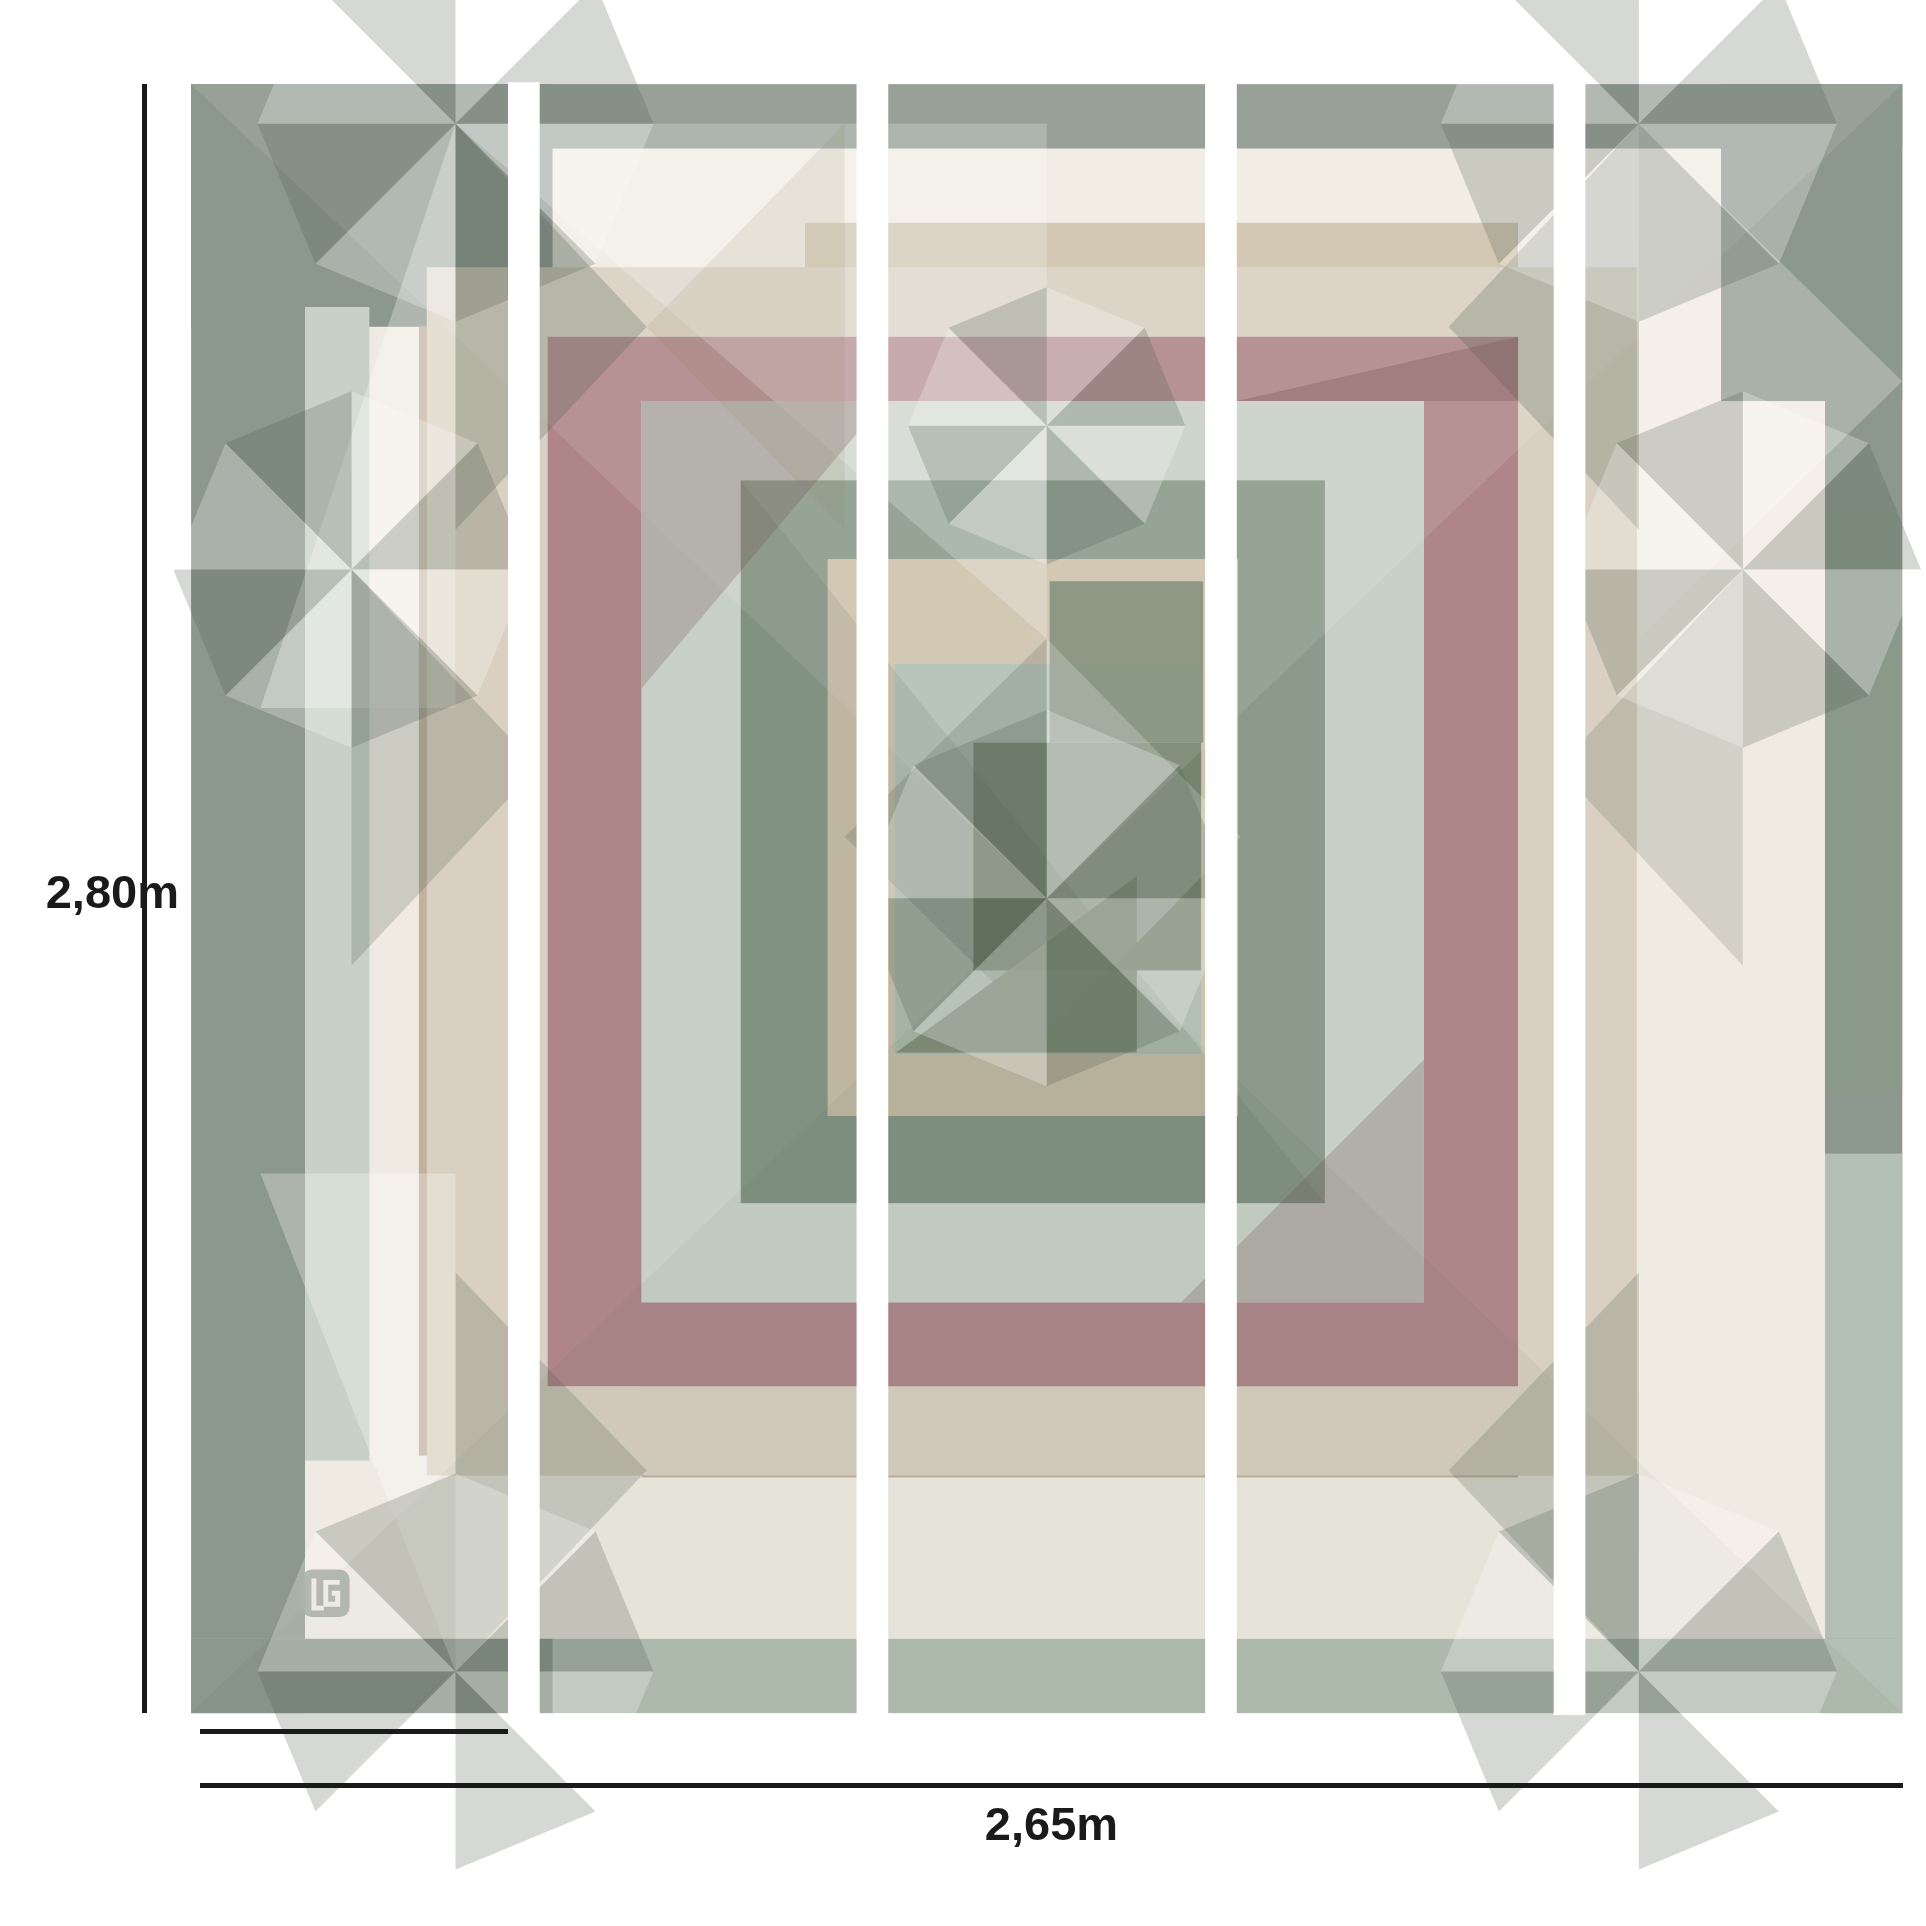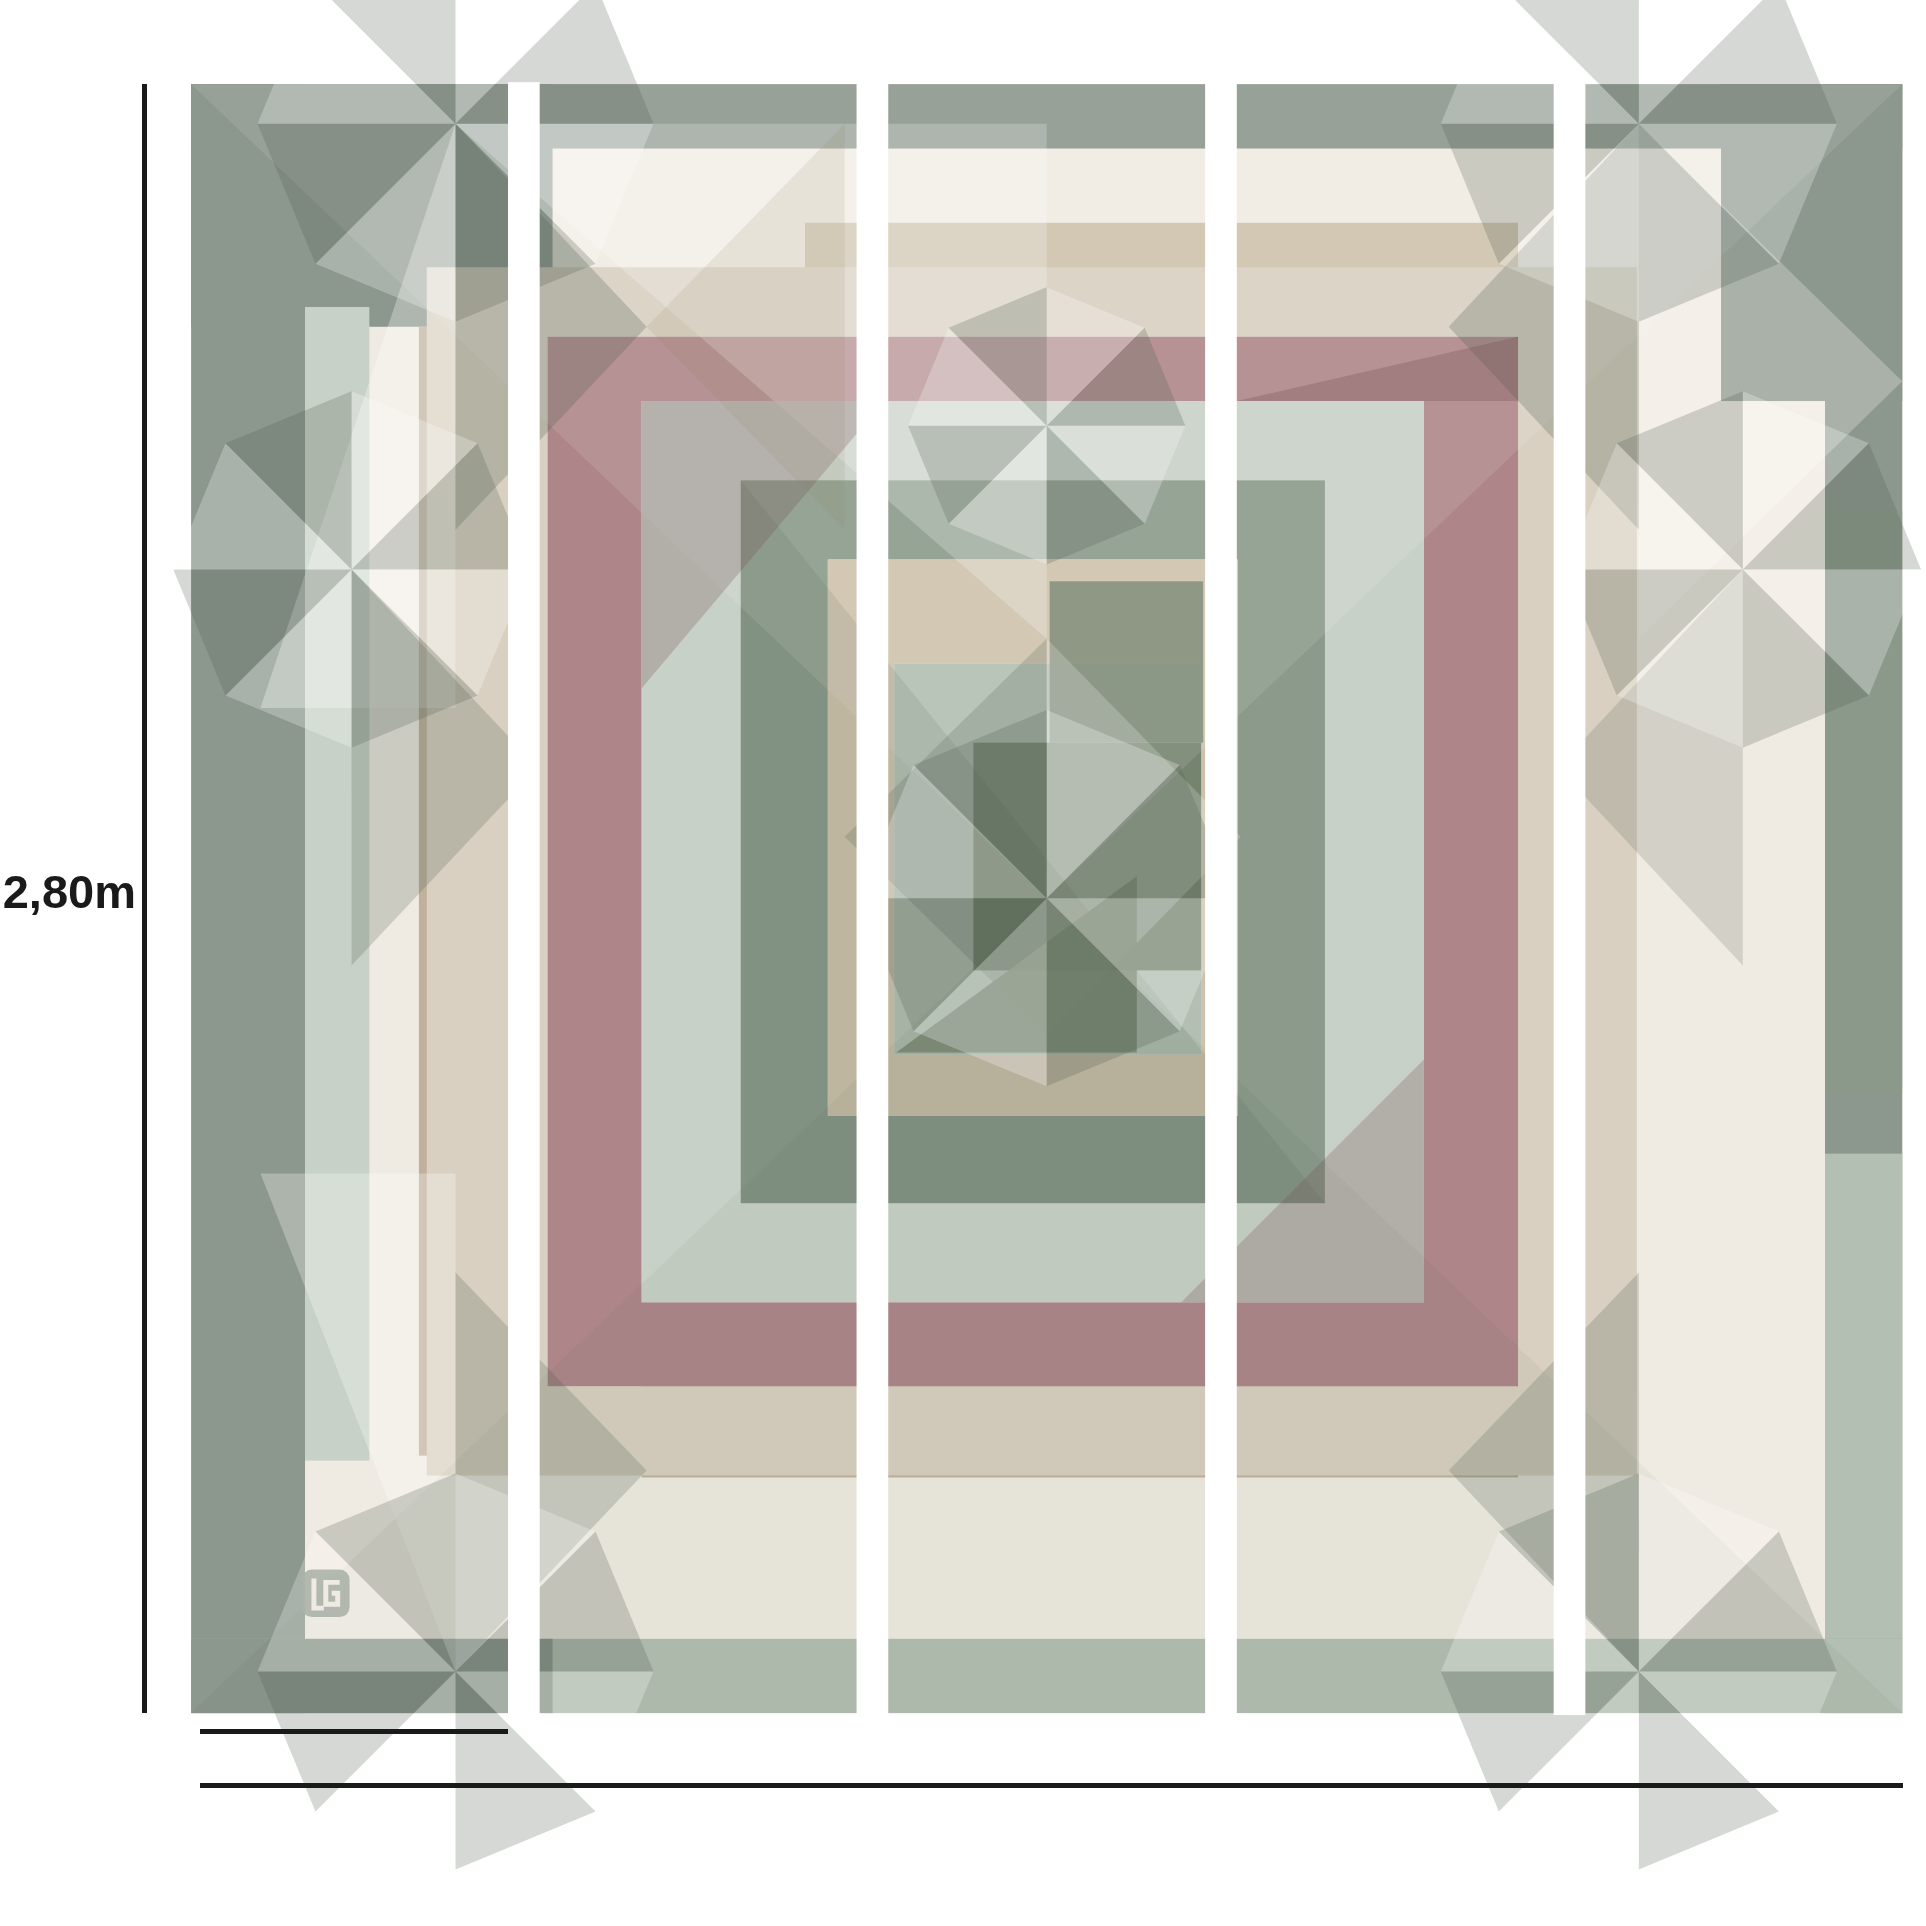--- a/index.html
+++ b/index.html
@@ -5,21 +5,21 @@
 <style>
   html,body{margin:0;padding:0;background:#ffffff;}
   body{width:1927px;height:1927px;overflow:hidden;font-family:"Liberation Sans",sans-serif;}
   .stage{position:relative;width:1927px;height:1927px;background:#ffffff;}
   .stage-svg{position:absolute;left:0;top:0;width:1927px;height:1927px;display:block;}
   .dim{position:absolute;background:#1a1a1a;}
   .dim-v{left:142px;top:84px;width:5px;height:1629px;}
   .dim-h1{left:200px;top:1729px;width:308px;height:5px;}
   .dim-h2{left:200px;top:1783px;width:1703px;height:5px;}
   .lbl{position:absolute;color:#1a1a1a;font-size:47px;font-weight:600;line-height:55px;white-space:nowrap;}
-  .lbl-height{left:0;top:864px;width:136px;text-align:right;}
+  .lbl-height{left:0;top:864px;width:136px;text-align:right;padding-left:43px;}
   .lbl-53{left:200px;top:1734px;width:308px;text-align:center;}
   .lbl-265{left:200px;top:1796px;width:1703px;text-align:center;}
 </style>
 </head>
 <body>
 
 <div class="stage">
 
   <svg class="stage-svg" viewBox="0 0 1946 1946">
     <g id="mural-root" transform="translate(193,85)">
@@ -141,15 +141,16 @@
         <rect x="1217" y="83" width="32" height="1649" fill="#FFFFFF"></rect>
         <rect x="1569" y="83" width="32" height="1649" fill="#FFFFFF"></rect>
       </g>
   </svg>
 
   <div class="dim dim-v"></div>
   <div class="dim dim-h1"></div>
   <div class="dim dim-h2"></div>
 
   <div class="lbl lbl-height">2,80m</div>
+  <div class="lbl lbl-265">2,65m</div>
 
 </div>
 
 
 </body></html>

